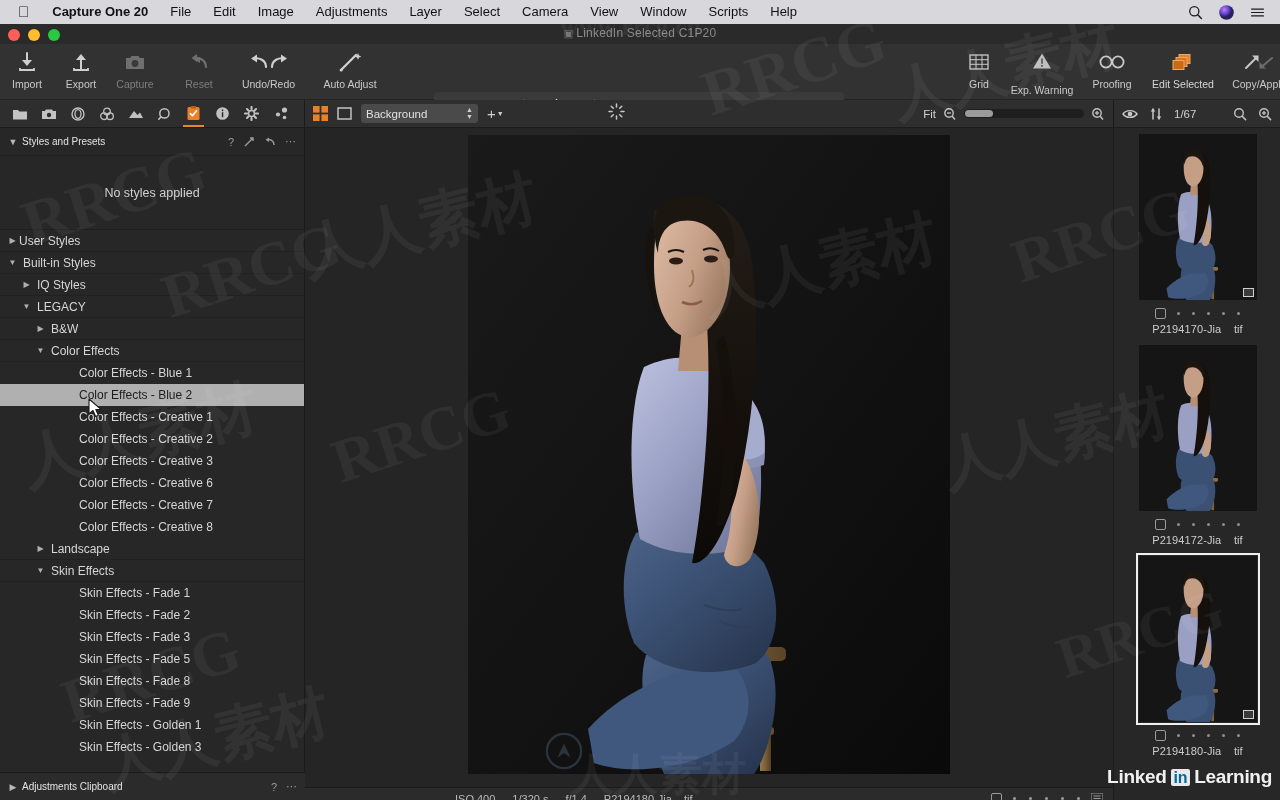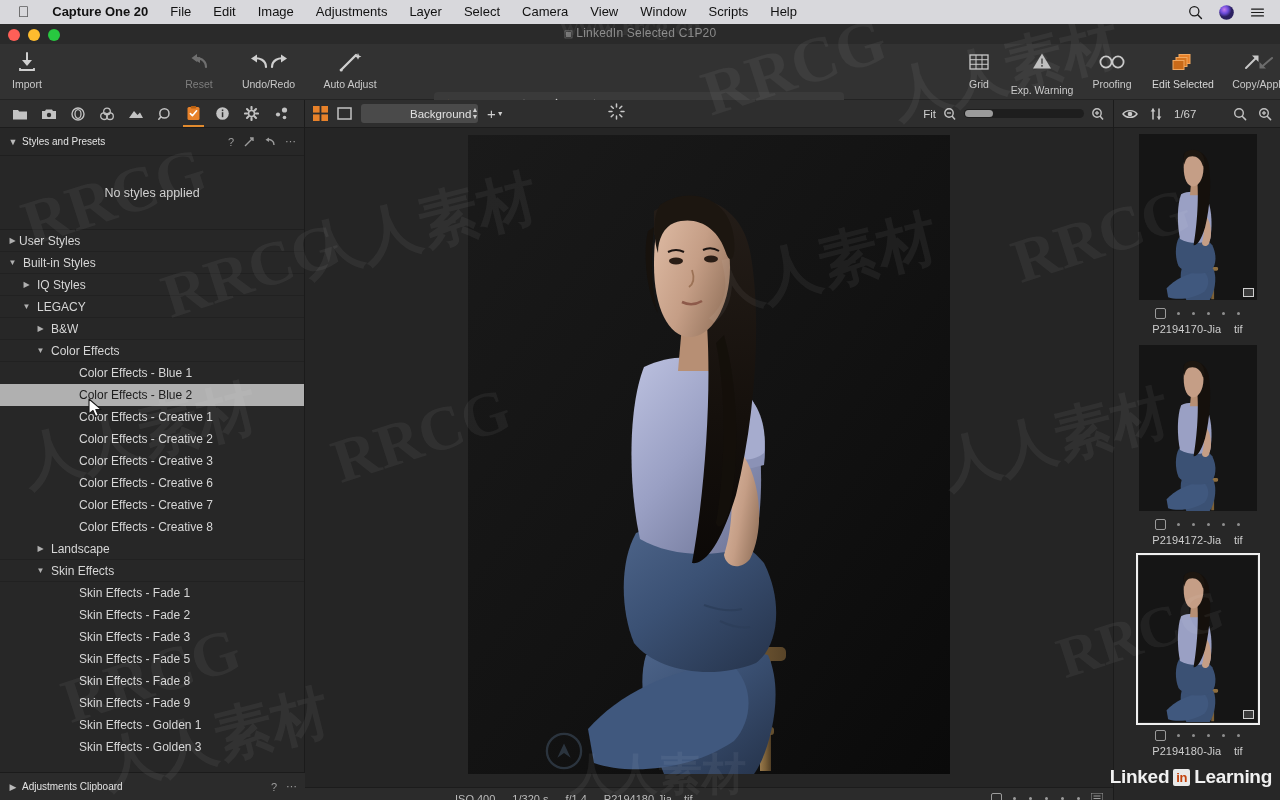--- a/index.html
+++ b/index.html
@@ -135,21 +135,21 @@
   .viewer-tb {
     height: 28px; background: #2e2e2e; border-bottom: 1px solid #1c1c1c;
     display: flex; align-items: center; padding: 0 8px; gap: 10px;
   }
   .vt-left { display: flex; align-items: center; gap: 9px; }
   .layer-select {
     width: 117px; height: 19px; background: #4a4a4a; border-radius: 3px;
     display: flex; align-items: center; padding: 0 5px;
     font-size: 11.5px; color: #e0e0e0;
   }
-  .layer-select .lsname { flex: 1; margin-left: 44px; }
+  .layer-select .lsname { flex: 1; }
   .stepper { display: flex; flex-direction: column; gap: 1px; color: #cfcfcf; font-size: 7px; line-height: 6px; }
   .plus-btn { display: flex; align-items: center; color: #cfcfcf; font-size: 15px; gap: 1px; }
   .spinner { margin-left: 94px; }
   .vt-spacer { flex: 1; }
   .zoom-group { display: flex; align-items: center; gap: 7px; }
   .fit-label { font-size: 11.5px; color: #cfcfcf; }
   .zoom-track {
     width: 120px; height: 9px; background: #1e1e1e; border-radius: 5px; position: relative;
   }
   .zoom-thumb {
@@ -216,21 +216,21 @@
     font-weight: bold; white-space: nowrap; z-index: 40;
     font-family: "Liberation Serif", serif;
   }
   .wm-cn { font-family: "DejaVu Sans", sans-serif; }
   .ll-logo {
     position: absolute; right: 8px; bottom: 12px; z-index: 45;
     display: flex; align-items: center; gap: 4px;
     font-size: 19px; color: #f1f1f1; font-weight: 600; letter-spacing: -0.3px;
   }
   .in-box {
-    background: #e9e9e9; color: #c2410c; font-size: 13px; font-weight: bold;
+    background: #e9e9e9; color: #0369a1; font-size: 16px; font-weight: bold;
     border-radius: 2px; padding: 0 3px; line-height: 17px; height: 17px;
     display: inline-flex; align-items: center;
   }
   .c1-wm {
     position: absolute; left: 545px; bottom: 30px; z-index: 41;
     width: 38px; height: 38px; opacity: .5;
   }
 
   
   .ptr { position: absolute; z-index: 60; }
@@ -285,21 +285,21 @@
     <span class="dot red"></span>
     <span class="dot yellow"></span>
     <span class="dot green"></span>
   </div>
   <div class="win-title">
     <span class="tiny">▣</span><span>LinkedIn Selected C1P20</span>
   </div>
 
   <div class="toolbar">
 
-    <div class="tb-group" style="left:0px;flex-direction:column;">
+    <div class="tb-group" style="left:0px;">
       <div class="tb-btn">
         <span class="ico">
           <svg width="24" height="24" viewBox="0 0 24 24">
             <g stroke="#cfcfcf" stroke-width="2" fill="none" stroke-linecap="round">
               <line x1="12" y1="3" x2="12" y2="13"></line>
             </g>
             <path d="M7 10 L12 16 L17 10 Z" fill="#cfcfcf"></path>
             <path d="M5 18 L5 20 L19 20 L19 18" stroke="#cfcfcf" stroke-width="1.8" fill="none"></path>
           </svg>
         </span>

